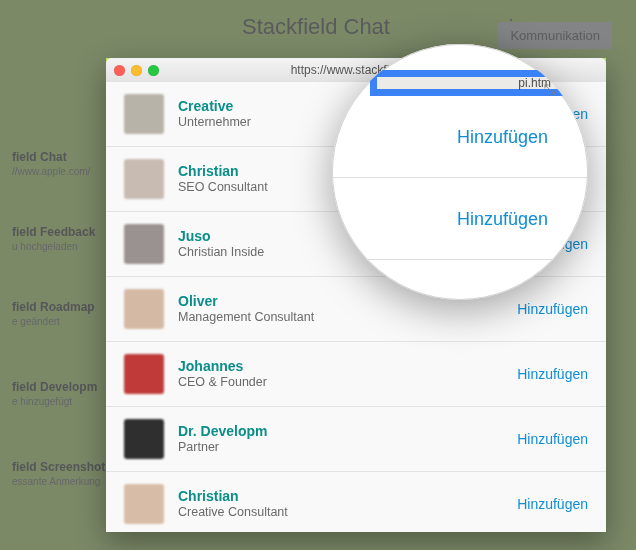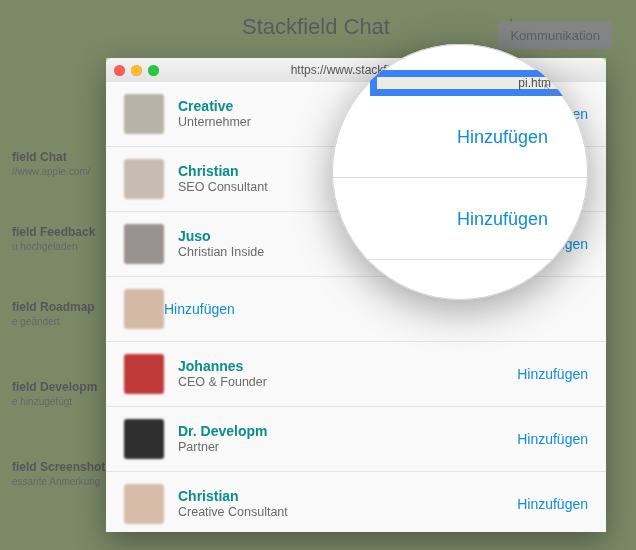--- a/index.html
+++ b/index.html
@@ -251,20 +251,24 @@
         <div class="row">
           <div class="avatar" style="background: rgb(154, 146, 144);"></div>
           <div class="meta">
             <div class="name">Juso</div>
             <div class="role">Christian Inside</div>
           </div>
           <div class="action">Hinzufügen</div>
         </div>
         <div class="row">
           <div class="avatar" style="background: rgb(212, 185, 165);"></div>
+          <div class="meta">
+            <div class="name">Oliver</div>
+            <div class="role">Management Consultant</div>
+          </div>
           <div class="action">Hinzufügen</div>
         </div>
         <div class="row">
           <div class="avatar" style="background: rgb(192, 58, 58);"></div>
           <div class="meta">
             <div class="name">Johannes</div>
             <div class="role">CEO &amp; Founder</div>
           </div>
           <div class="action">Hinzufügen</div>
         </div>

